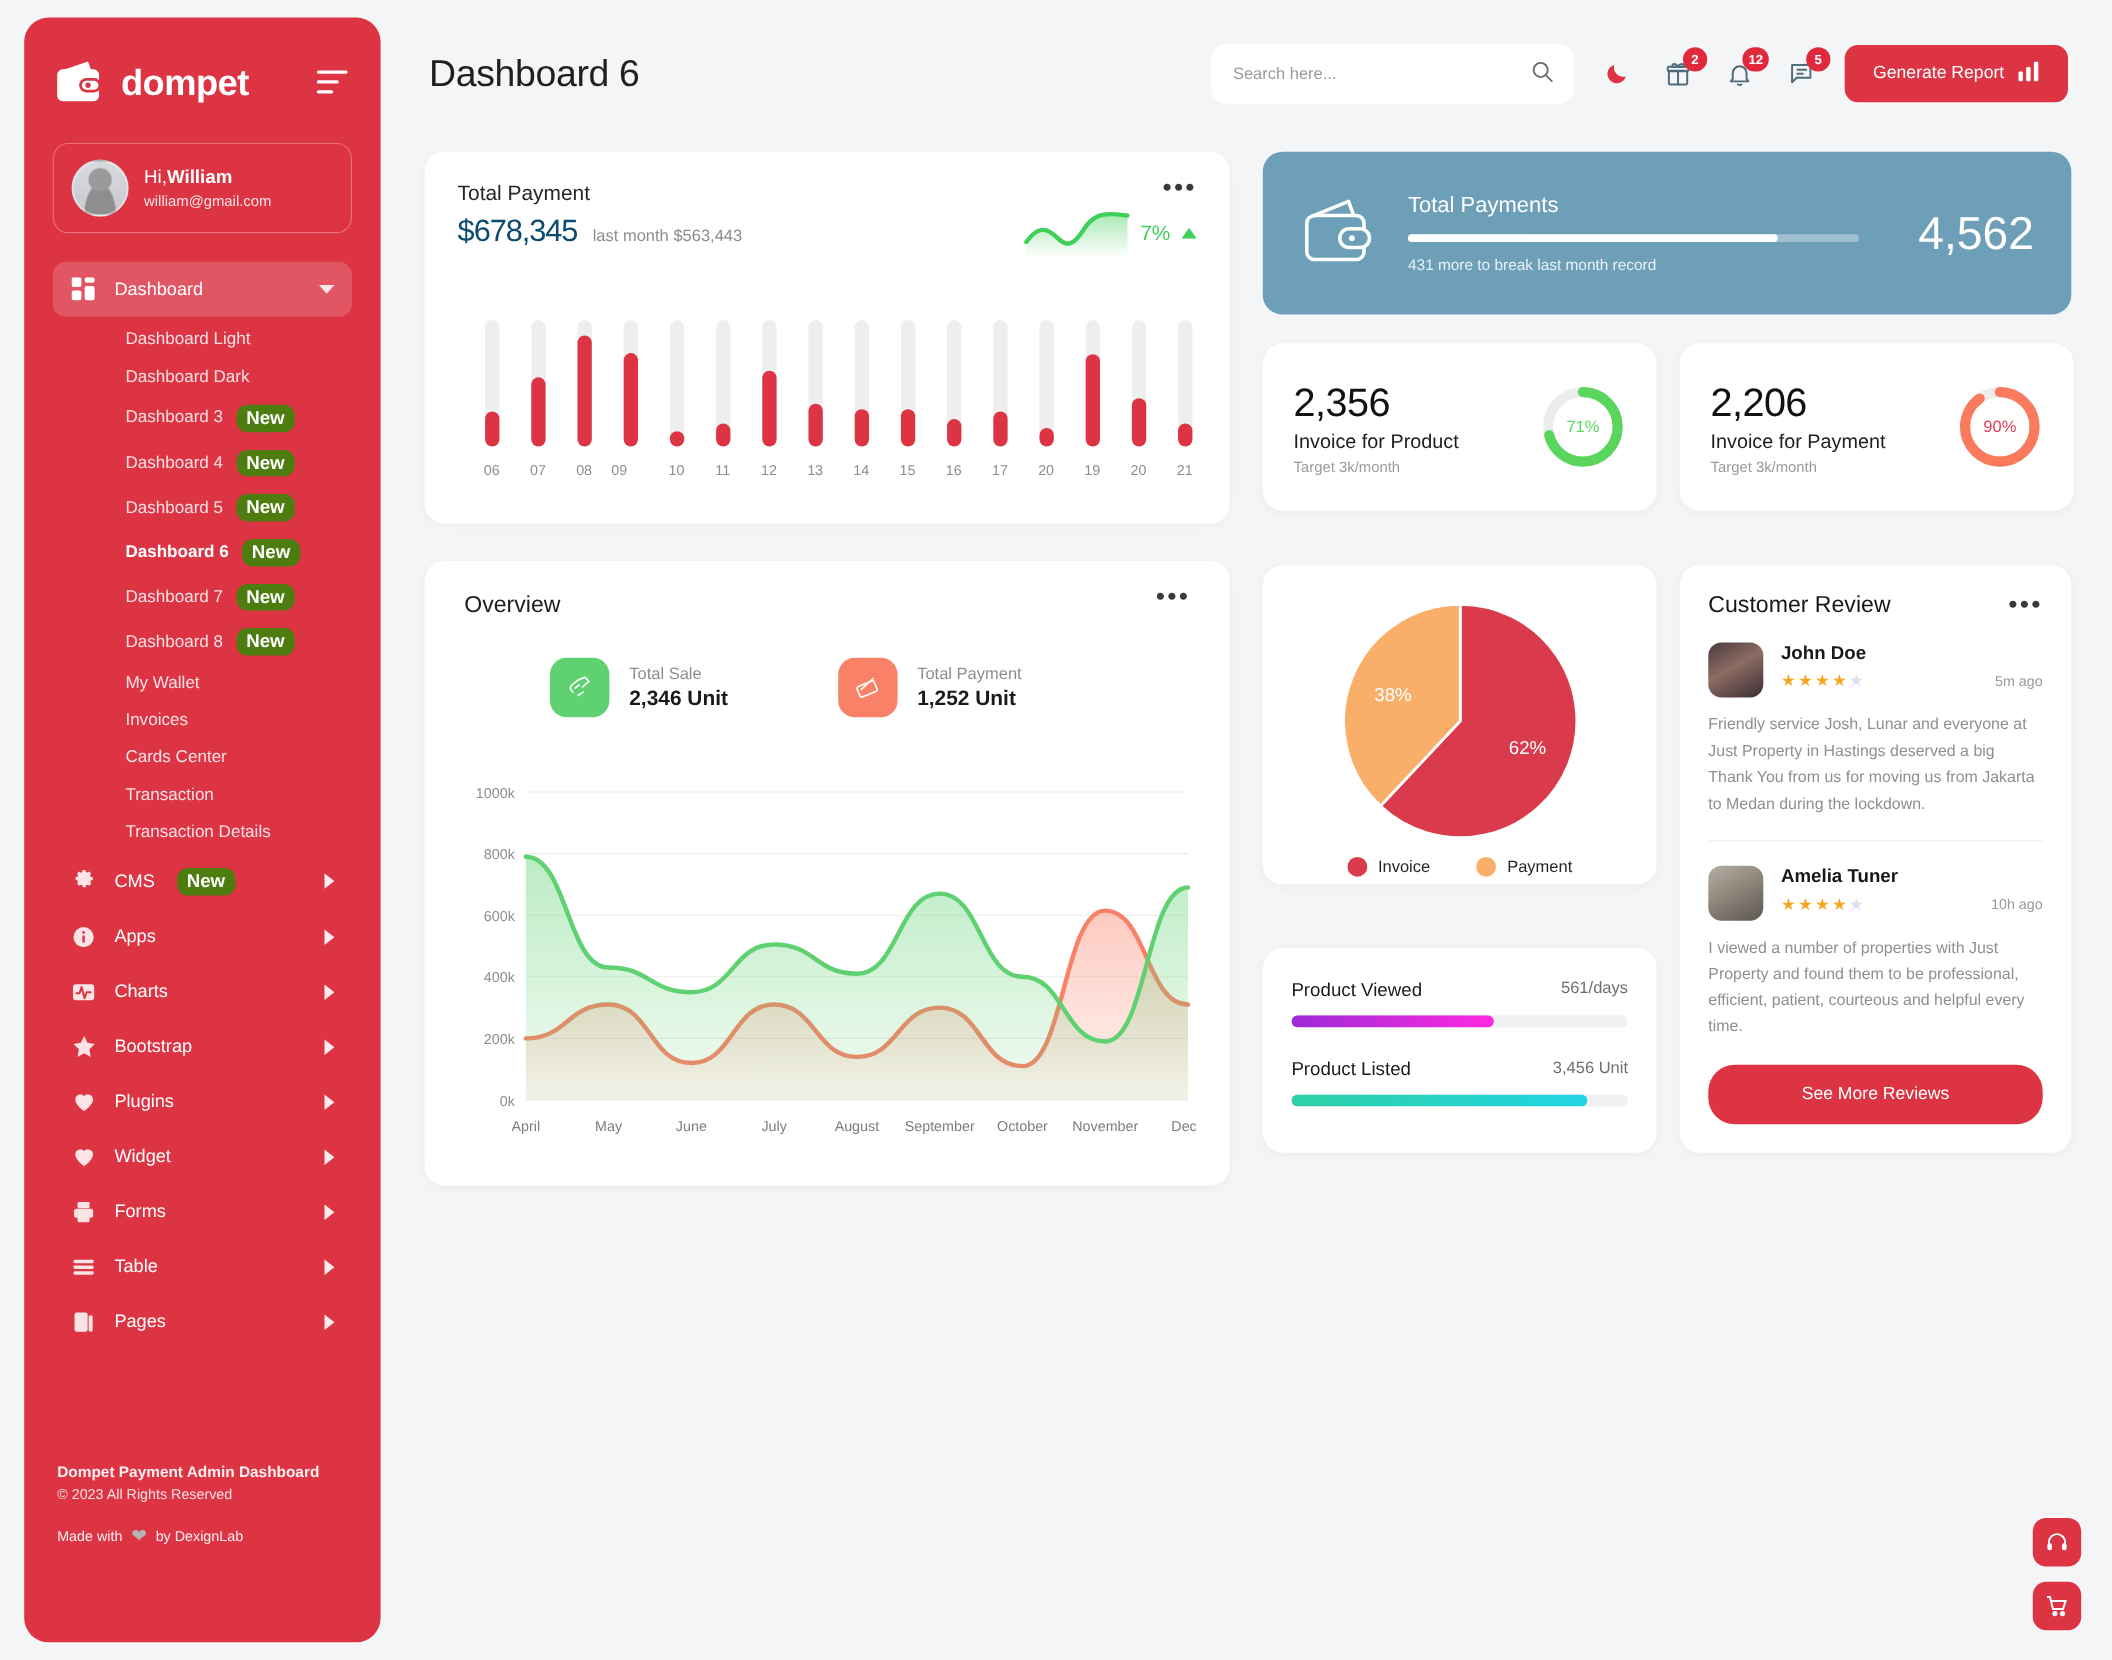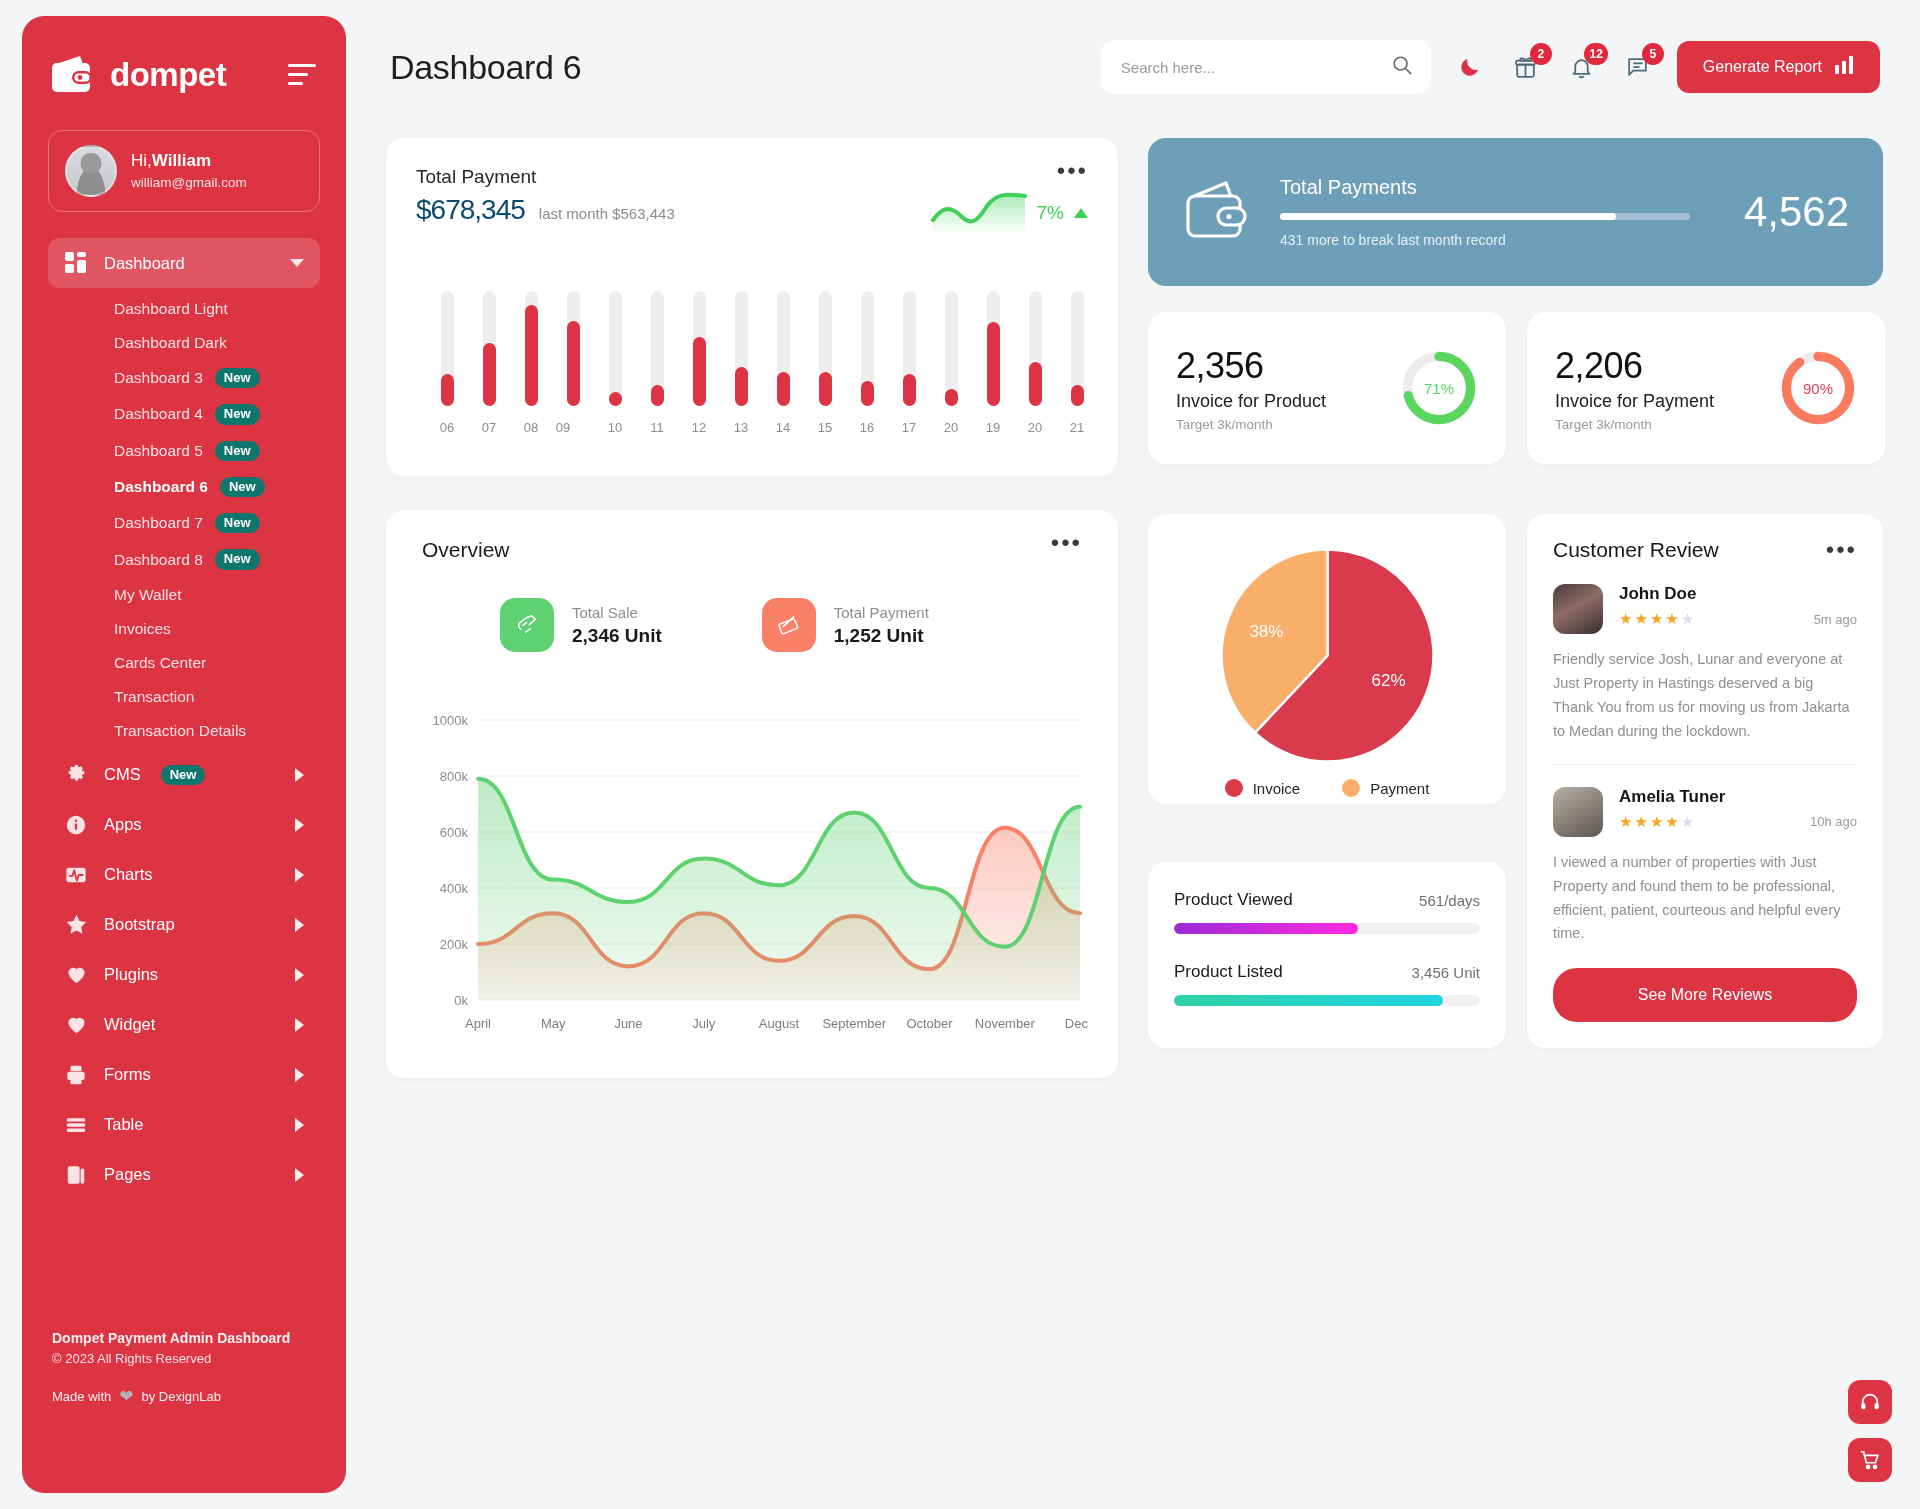--- a/index.html
+++ b/index.html
@@ -83,21 +83,21 @@
   .submenu { padding: 4px 0 2px 0; }
   .sub-item {
     display:flex; align-items:center; gap:12px;
     padding: 8px 10px 8px 66px;
     font-size: 15.5px;
     color: rgba(255,255,255,.85);
     cursor: pointer;
   }
   .sub-item.current { color:#fff; font-weight:600; }
   .badge-new {
-    background: #0f766e; color:#fff; font-size: 13px; font-weight:700;
+    background: #4d7c0f; color:#fff; font-size: 17px; font-weight:700;
     padding: 3px 9px; border-radius: 10px; line-height:1.1;
   }
   .menu-item .badge-new { margin-left: 4px; }
 
   .sidebar-foot {
     position: absolute; left: 0; right: 0; bottom: 88px;
     padding: 0 30px;
     font-size: 13px; color: rgba(255,255,255,.92);
   }
   .sidebar-foot .f1 { font-weight: 700; font-size: 14px; margin-bottom: 5px;}
@@ -186,21 +186,21 @@
 
   
   #pie-card { position:absolute; left:1148px; top:514px; width:358px; height:290px; padding:22px;}
   .pie-wrap { width:215px; height:215px; margin: 12px auto 0 auto; position:relative; }
   .pie-legend { display:flex; justify-content:center; gap:42px; margin-top:16px; align-items:center;}
   .legend-item { display:flex; align-items:center; gap:10px; font-size:15px; color:#262626;}
   .legend-dot { width:18px; height:18px; border-radius:50%;}
 
   
   #progress-card { position:absolute; left:1148px; top:862px; width:358px; height:186px; padding:28px 26px;}
-  .prog-row-head { display:flex; align-items:center; }
+  .prog-row-head { display:flex; align-items:flex-start; }
   .prog-name { font-size:17px; color:#1a1a1a;}
   .prog-val { margin-left:auto; font-size:15px; color:#6f6f6f;}
   .prog-track { height:11px; background:#f1f1f3; border-radius:6px; margin-top:13px; overflow:hidden;}
   .prog-fill { height:100%; border-radius:6px;}
 
   
   #review-card { position:absolute; left:1527px; top:514px; width:356px; height:534px; padding:24px 26px;}
   .rv-head { display:flex; align-items:center;}
   .rv-title { font-size:21px; color:#171717;}
   .rv-item { margin-top:22px; }

